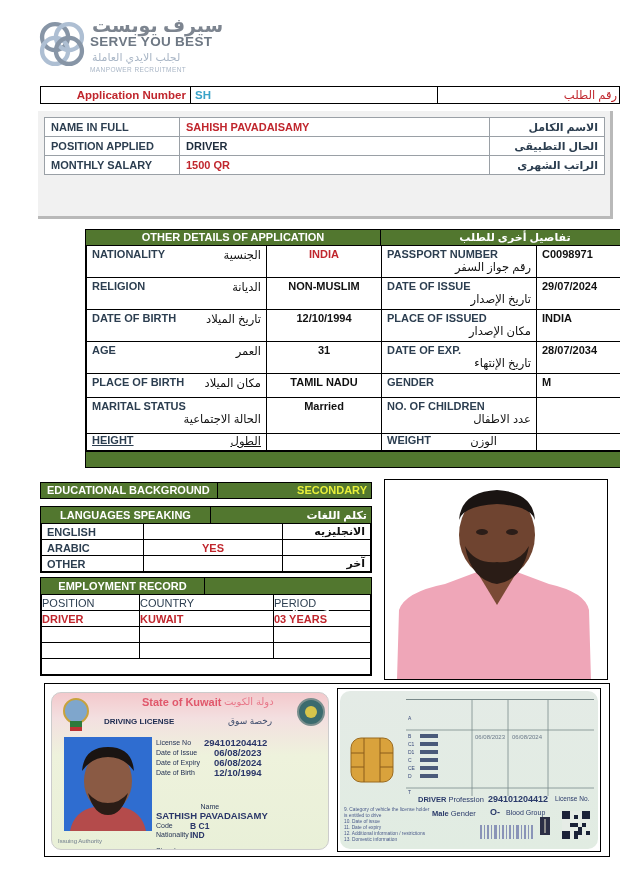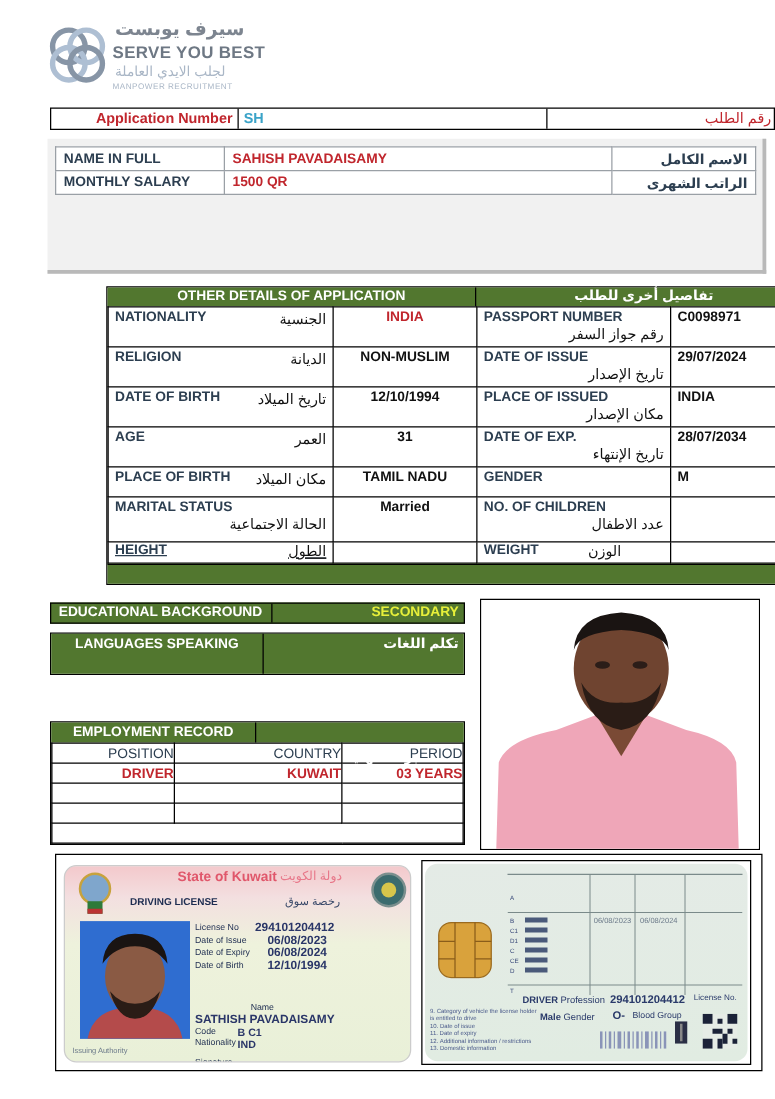--- a/index.html
+++ b/index.html
@@ -8,21 +8,21 @@
     font-family: "Liberation Sans", "DejaVu Sans", sans-serif; color: #1f2d3d; overflow: hidden;
   }
   .abs { position: absolute; }
   .bold { font-weight: bold; }
   .red { color: #c0262d; }
   .green-bar { background: #52772f; color: #ffffff; font-weight: bold; }
   .ar { direction: rtl; text-align: right; }
 
   
   #logo { left: 36px; top: 14px; width: 160px; height: 62px; }
-  .logo-ar { left: 92px; top: 14px; font-size: 15px; color: #7d8590; font-weight: bold; direction: rtl; }
+  .logo-ar { left: 92px; top: 14px; font-size: 19px; color: #7d8590; font-weight: bold; direction: rtl; }
   .logo-en { left: 90px; top: 34px; font-size: 13.5px; color: #6e7884; font-weight: bold; letter-spacing: 0.3px; }
   .logo-ar2 { left: 92px; top: 51px; font-size: 11px; color: #a9b6c6; direction: rtl; }
   .logo-en2 { left: 90px; top: 66px; font-size: 6.5px; color: #a9b6c6; letter-spacing: 0.4px; }
 
   
   .appno { left: 40px; top: 86px; width: 580px; height: 18px; border: 1px solid #000; display: flex; font-size: 11.5px; }
   .appno .c1 { width: 150px; text-align: right; padding-right: 4px; border-right: 1px solid #000; line-height: 16px; }
   .appno .c2 { width: 247px; border-right: 1px solid #000; color: #3aa3c8; font-weight: bold; padding-left: 4px; line-height: 16px; }
   .appno .c3 { flex: 1; line-height: 16px; padding-right: 2px; color: #c0262d; }
 
@@ -49,36 +49,36 @@
   .under { text-decoration: underline; }
   .bottom-green { height: 16px; background: #52772f; border-top: 1px solid #000; }
 
   
   .edu { left: 40px; top: 482px; width: 332px; height: 17px; border: 1px solid #000; display: flex; font-size: 11px; line-height: 15px; }
   .edu .a { width: 177px; padding-left: 6px; border-right: 1px solid #000; }
   .edu .b { flex: 1; text-align: right; padding-right: 4px; color: #e8f03a; }
 
   
   .lang { left: 40px; top: 506px; width: 332px; border: 1px solid #000; font-size: 11px; }
-  .lang .hdr { display: flex; height: 32px; line-height: 16px; }
+  .lang .hdr { display: flex; height: 16px; line-height: 16px; }
   .lang .hdr .a { width: 170px; text-align: center; border-right: 1px solid #000; }
   .lang .hdr .b { flex: 1; text-align: right; padding-right: 4px; direction: rtl; }
   table.lt { width: 100%; border-collapse: collapse; }
   table.lt td { border: 1px solid #000; height: 16px; padding: 0 5px; font-weight: bold; color: #2c3e50; }
   table.lt td.c1 { width: 102px; }
   table.lt td.c2 { width: 139px; text-align: center; color: #c0262d; }
   table.lt td.c3 { text-align: right; direction: rtl; color: #111; }
 
   
   .emp { left: 40px; top: 577px; width: 332px; border: 1px solid #000; font-size: 11px; }
   .emp .hdr { display: flex; height: 16px; line-height: 16px; }
   .emp .hdr .a { width: 164px; text-align: center; border-right: 1px solid #000; }
   .emp .hdr .b { flex: 1; padding-right: 20px; direction: rtl; margin-top: 20px; }
   table.et { width: 100%; border-collapse: collapse; }
-  table.et td { border: 1px solid #000; height: 16px; text-align: right; color: #2c3e50; }
+  table.et td { border: 1px solid #000; height: 16px; text-align: left; color: #2c3e50; }
   table.et td.c1 { width: 98px; }
   table.et td.c2 { width: 134px; }
   table.et tr.val td { color: #c0262d; font-weight: bold; }
 
   
   .photo { left: 384px; top: 479px; width: 224px; height: 201px; border: 1px solid #000; background: #fff; overflow: hidden; }
 
   
   .cards { left: 44px; top: 683px; width: 566px; height: 174px; border: 1px solid #000; }
   .card-front { left: 6px; top: 8px; width: 278px; height: 158px; border-radius: 10px; background: linear-gradient(180deg, #f3c9cc 0%, #f3dfe0 16%, #eef2dc 40%, #e9f0d8 100%); overflow: hidden; border: 1px solid #ccc; }
@@ -113,20 +113,25 @@
 
 <div class="abs pinfo-wrap">
   <table class="pinfo">
     <tbody>
         <tr>
       <td class="lbl">NAME IN FULL</td>
       <td class="val red">SAHISH PAVADAISAMY</td>
       <td class="arl">الاسم الكامل</td>
     </tr>
     <tr>
+      <td class="lbl">POSITION APPLIED</td>
+      <td class="val">DRIVER</td>
+      <td class="arl">الحال التطبيقى</td>
+    </tr>
+    <tr>
       <td class="lbl">MONTHLY SALARY</td>
       <td class="val red">1500 QR</td>
       <td class="arl">الراتب الشهرى</td>
     </tr>
   </tbody>
     </table>
 </div>
 
 <div class="abs other">
   <div class="hdr green-bar">
@@ -242,20 +247,39 @@
 <div class="abs edu green-bar">
   <div class="a">EDUCATIONAL BACKGROUND</div>
   <div class="b">SECONDARY</div>
 </div>
 
 <div class="abs lang">
   <div class="hdr green-bar">
     <div class="a">LANGUAGES SPEAKING</div>
     <div class="b">تكلم اللغات</div>
   </div>
+  <table class="lt">
+    <tbody>
+        <tr>
+      <td class="c1">ENGLISH</td>
+      <td class="c2"></td>
+      <td class="c3">الانجليزيه</td>
+    </tr>
+    <tr>
+      <td class="c1">ARABIC</td>
+      <td class="c2">YES</td>
+      <td class="c3"></td>
+    </tr>
+    <tr>
+      <td class="c1">OTHER</td>
+      <td class="c2"></td>
+      <td class="c3">آخر</td>
+    </tr>
+  </tbody>
+    </table>
 </div>
 
 <div class="abs emp">
   <div class="hdr green-bar">
     <div class="a">EMPLOYMENT RECORD</div>
     <div class="b">الخبرة المهنية</div>
   </div>
   <table class="et">
     <tbody>
         <tr>

